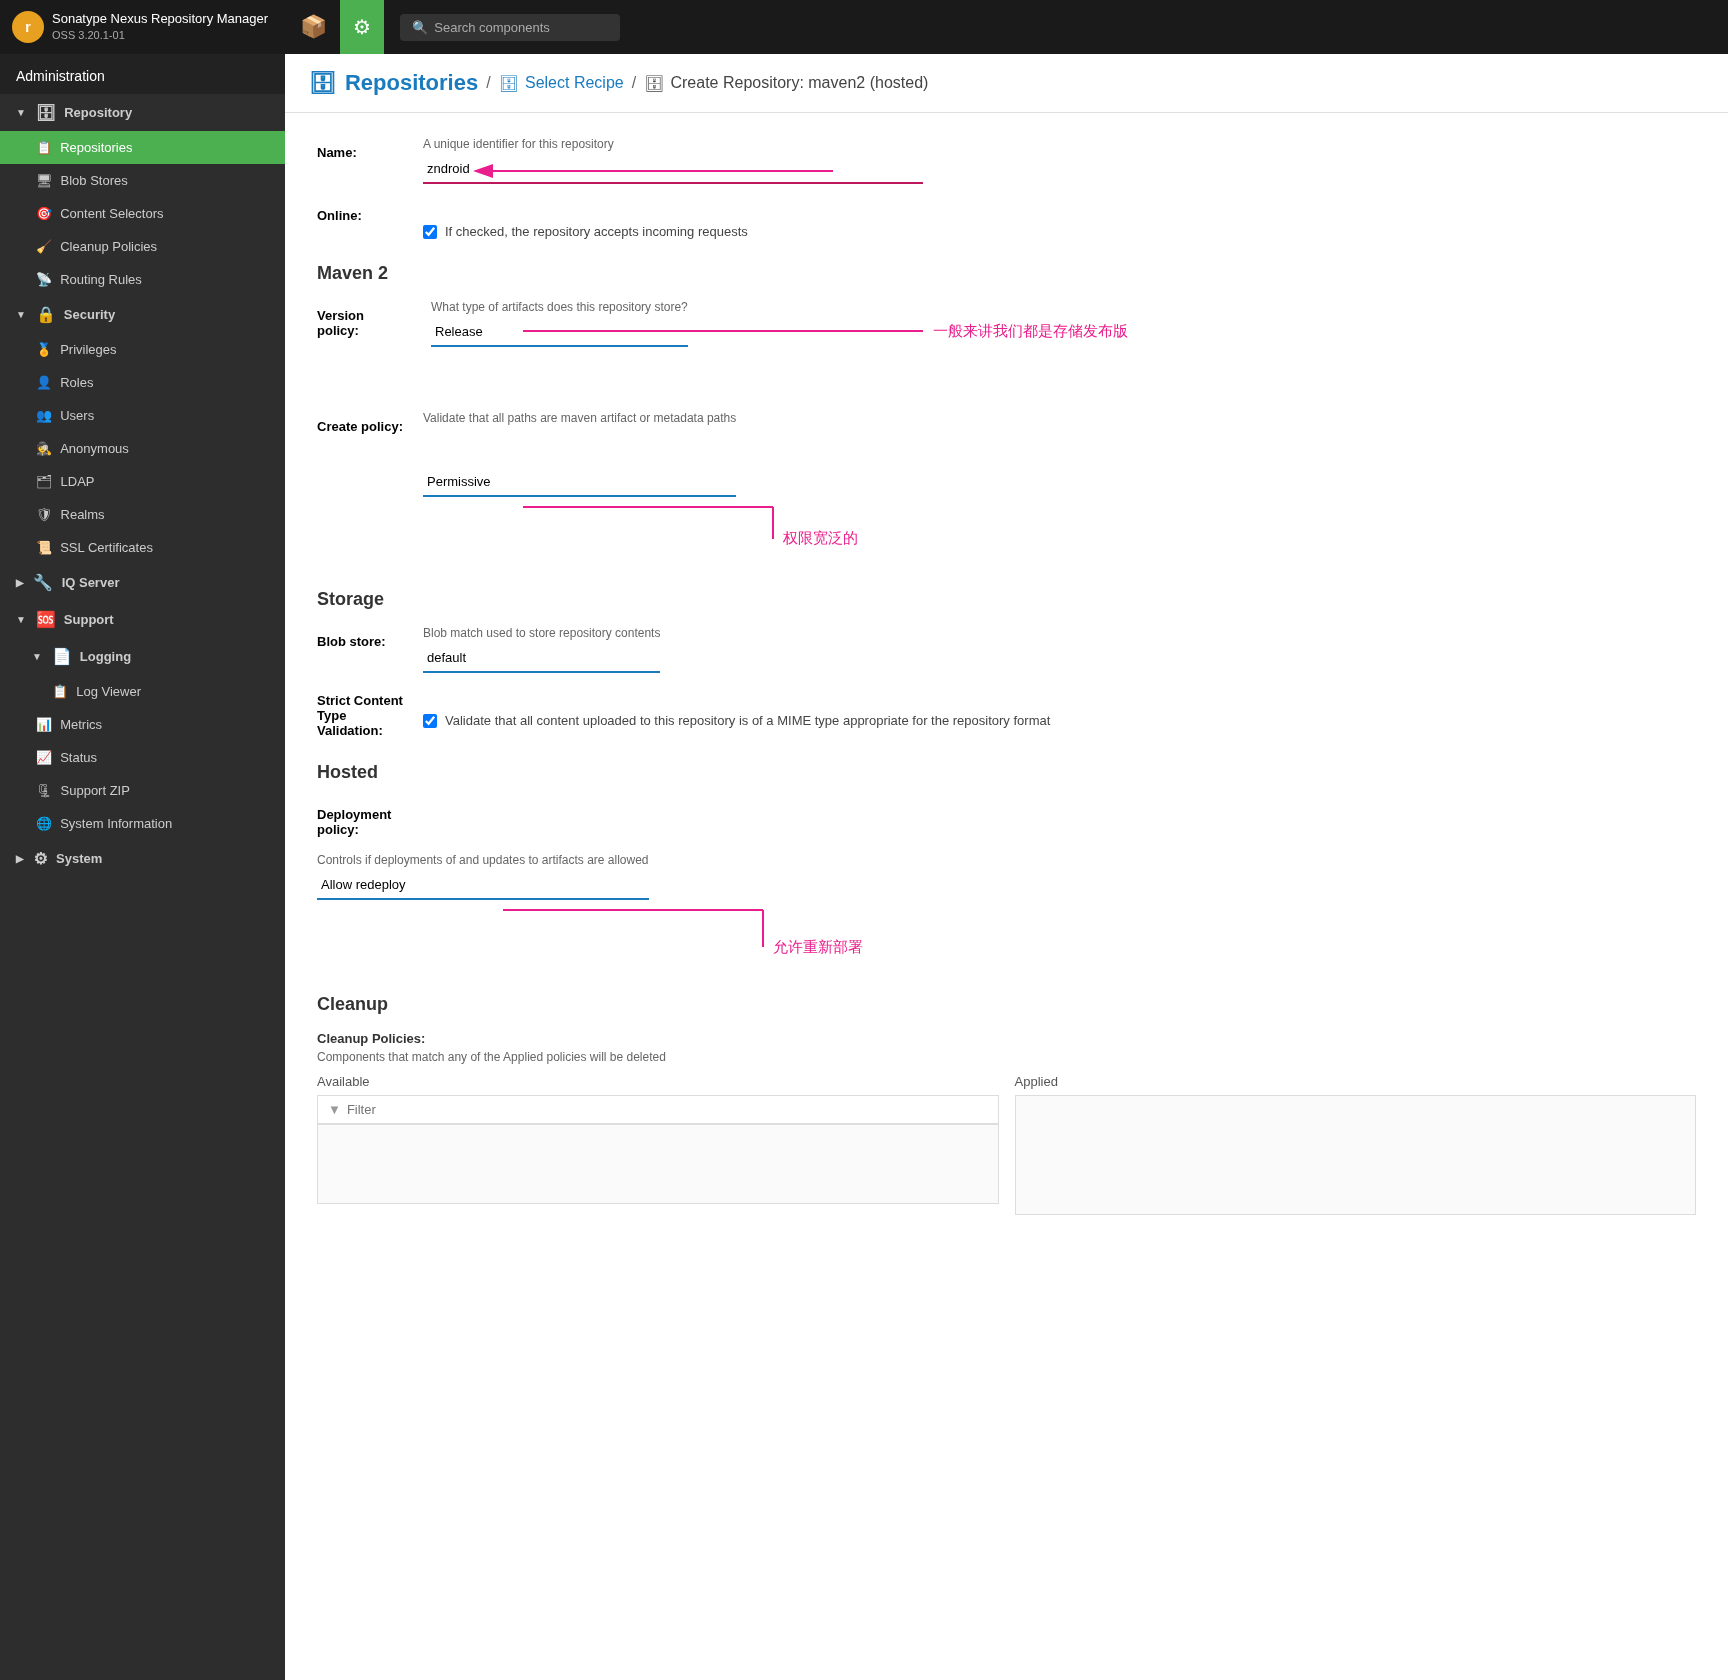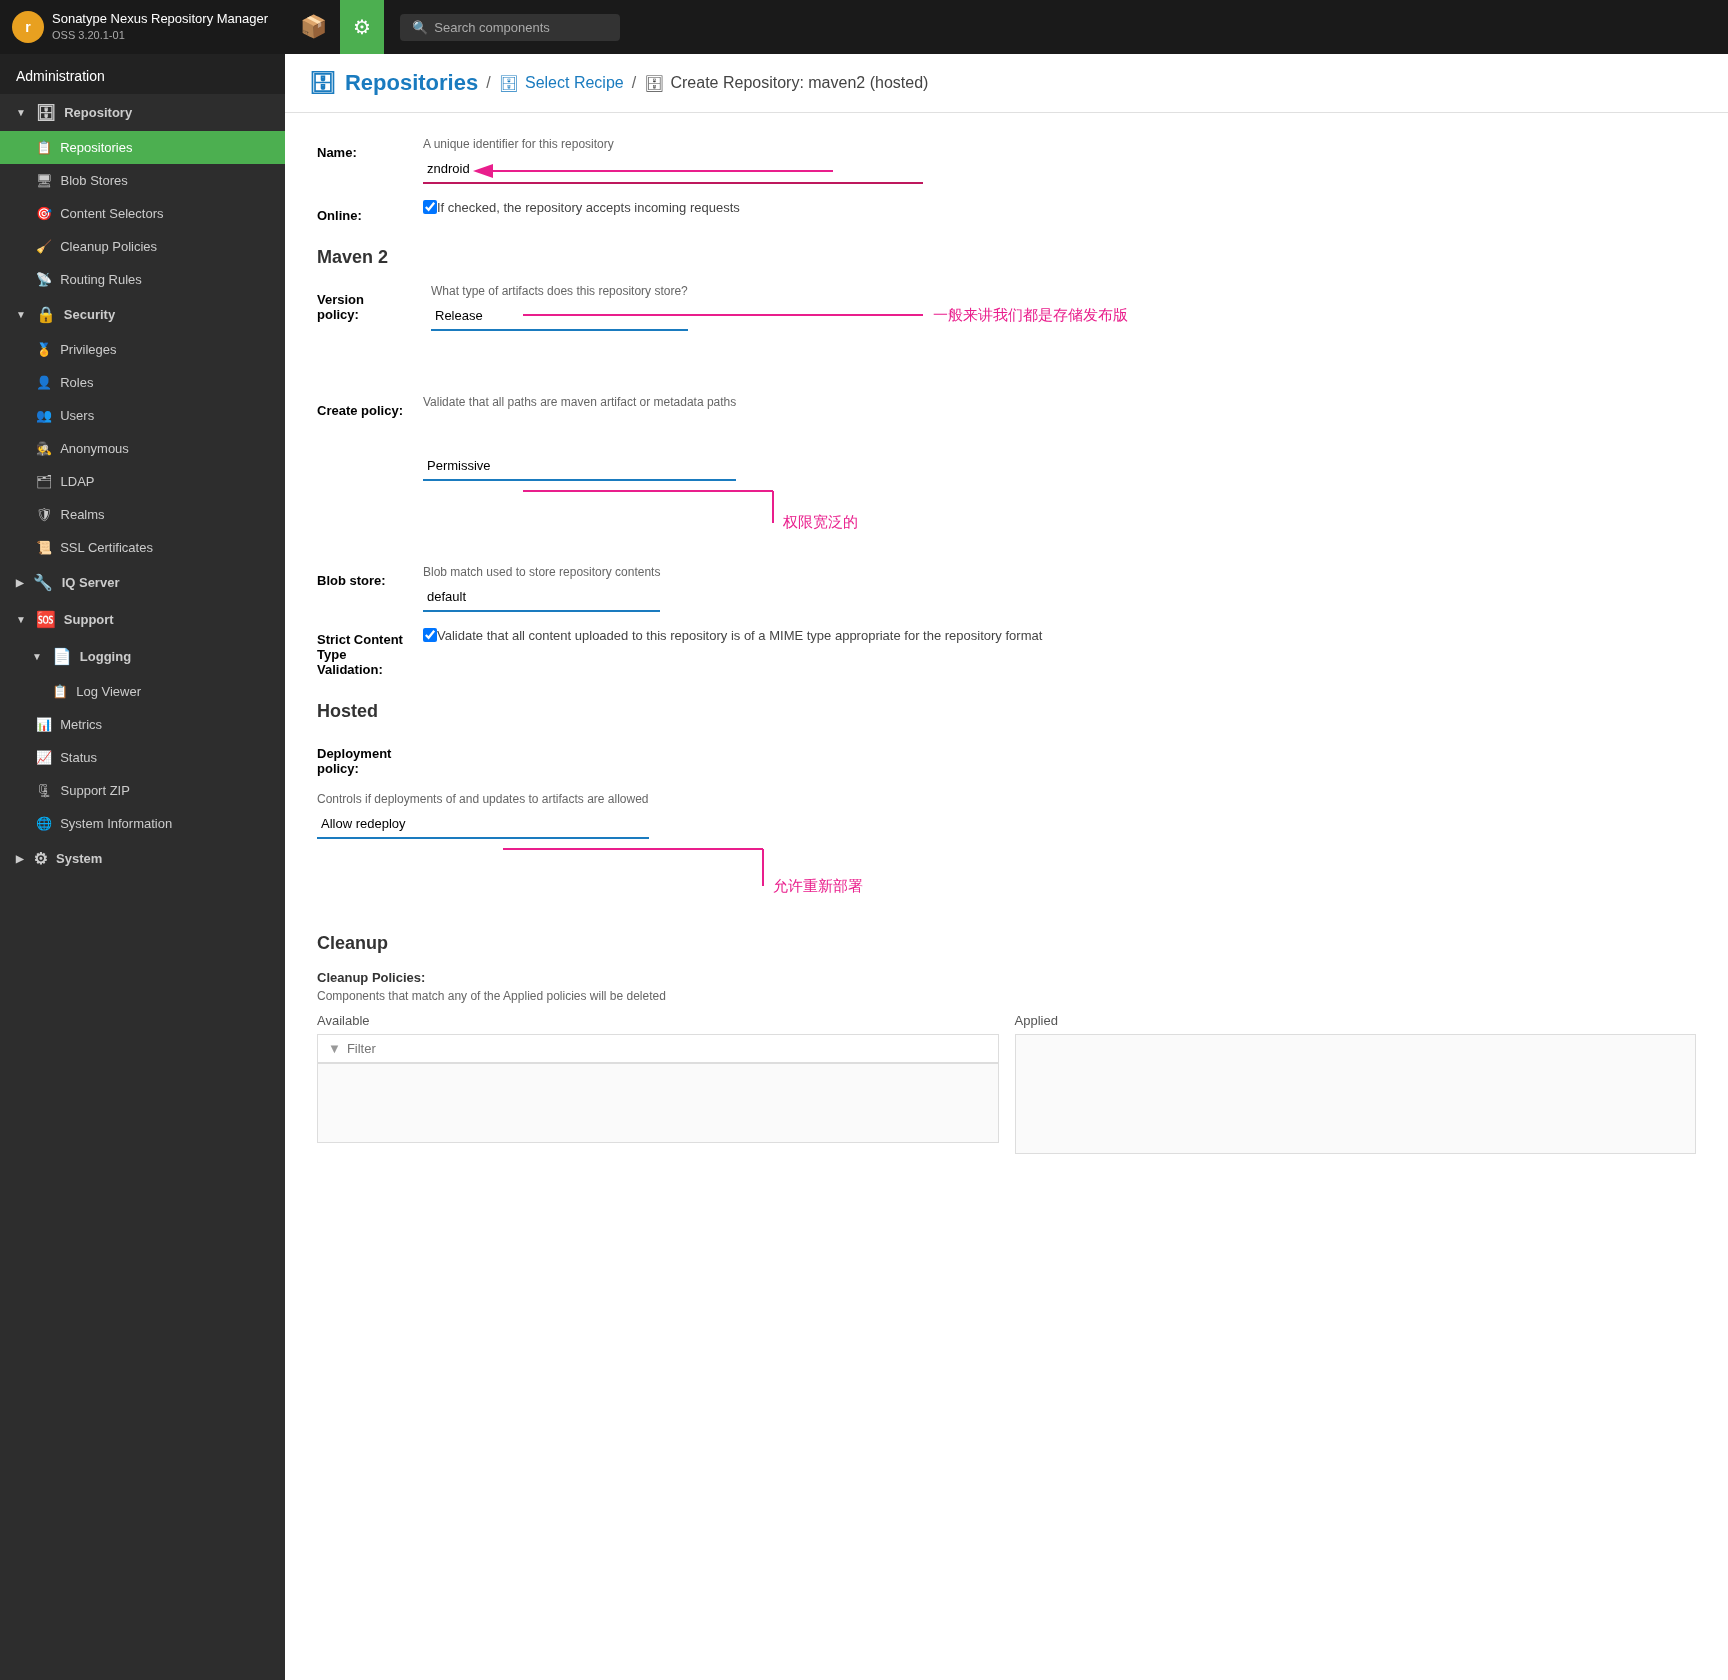--- a/index.html
+++ b/index.html
@@ -213,24 +213,25 @@
       border: none;
       border-bottom: 2px solid #1a7bbf;
       padding: 6px 4px;
       font-size: 13px;
       outline: none;
       background: transparent;
       appearance: none;
     }
     .checkbox-row {
       display: flex;
-      align-items: flex-start;
-      gap: 0;
+      align-items: flex-end;
+      gap: 8px;
       font-size: 13px;
       color: #444;
+      margin-top: 24px;
     }
     .section-title {
       font-size: 18px;
       font-weight: bold;
       color: #333;
       margin: 24px 0 16px;
     }
     .subsection-title {
       font-size: 13px;
       font-weight: bold;
@@ -511,20 +512,21 @@
                 <polygon points="0 0, 10 3.5, 0 7" fill="#e91e8c"></polygon>
               </marker>
             </defs>
             <line x1="0" y1="8" x2="250" y2="8" stroke="#e91e8c" stroke-width="2"></line>
             <line x1="250" y1="8" x2="250" y2="40" stroke="#e91e8c" stroke-width="2"></line>
             <text x="260" y="44" fill="#e91e8c" font-size="15" font-family="Arial">权限宽泛的</text>
           </svg>
         </div>
       </div>
 
+      <div class="section-title">Storage</div>
 
       <div class="form-row" style="flex-direction:column;">
         <div style="display:flex; gap:16px; align-items:flex-start;">
           <div class="form-label">Blob store:</div>
           <div class="form-field">
             <div class="form-hint">Blob match used to store repository contents</div>
             <div style="max-width:500px;">
               <select class="form-select">
                 <option>default</option>
               </select>

